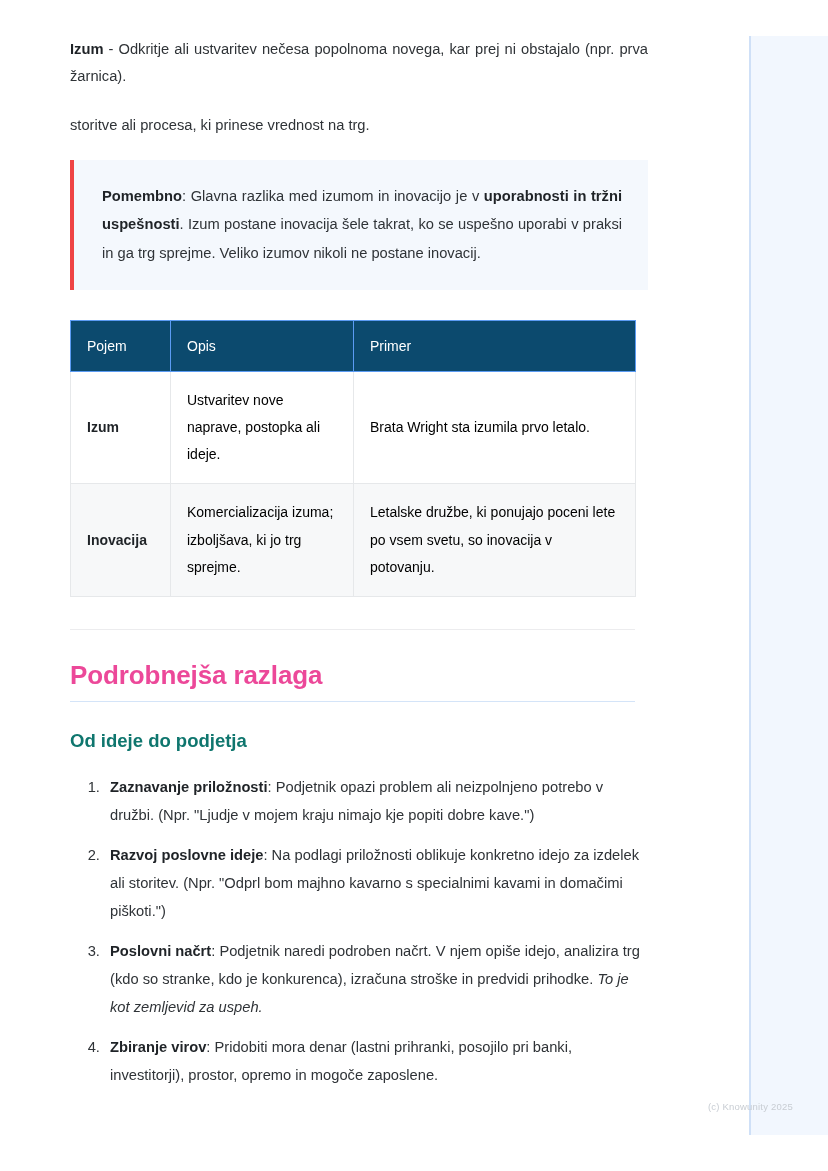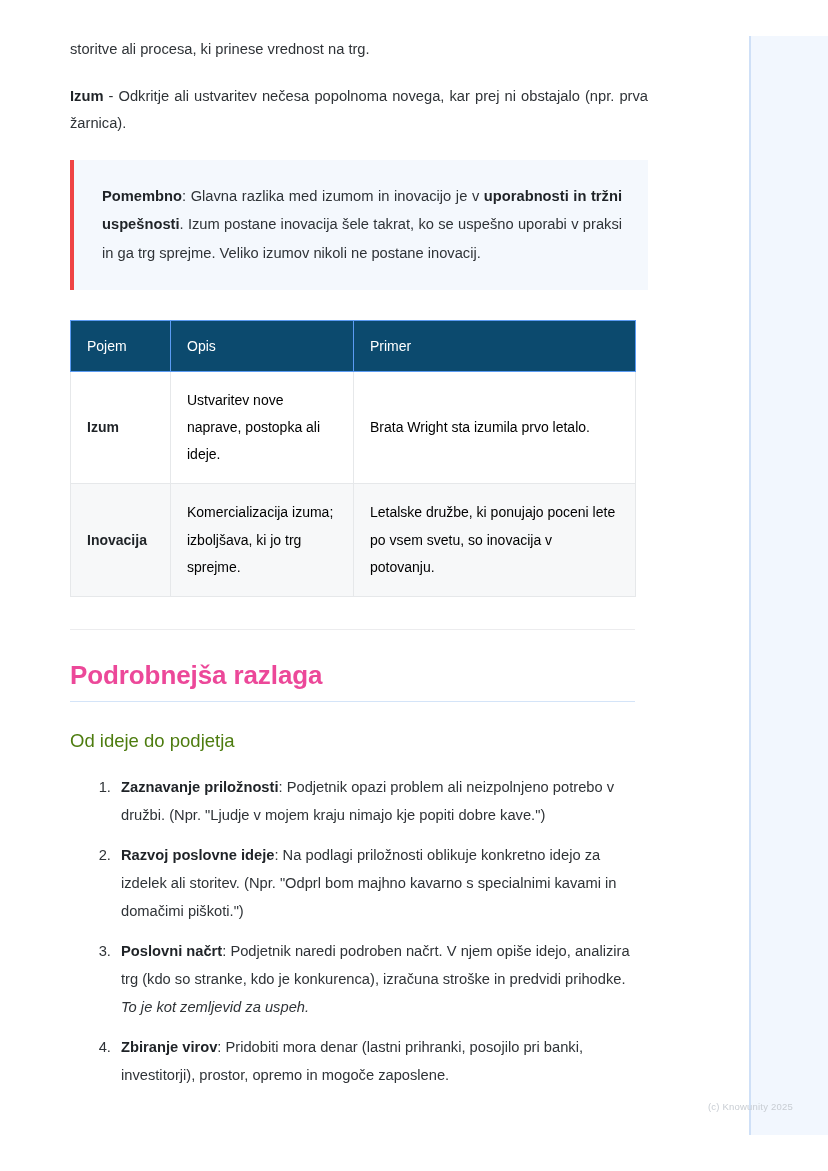--- a/index.html
+++ b/index.html
@@ -111,28 +111,28 @@
     margin: 0 0 10px 0;
     letter-spacing: -0.1px;
   }
   .h2-underline {
     border-top: 1px solid #d4e4f8;
     width: 565px;
     margin: 0 0 28px 0;
   }
   h3.sub-title {
     font-size: 18.5px;
-    font-weight: normal;
-    color: #4d7c0f;
+    font-weight: bold;
+    color: #0f766e;
     margin: 0 0 22px 0;
   }
 
   
   ol.steps {
-    margin: 15px;
+    margin: 4px;
     padding-left: 30px;
     list-style-position: outside;
   }
   ol.steps li {
     font-size: 14.7px;
     line-height: 1.9;
     color: #2f3337;
     margin-bottom: 12px;
     padding-left: 6px;
     text-align: left;
@@ -150,25 +150,25 @@
     letter-spacing: 0.2px;
   }
 </style>
 </head>
 <body>
 
 <div class="edge-strip"></div>
 
 <div class="page">
 
-  <p class="body-text tight">storitve ali procesa, ki prinese vrednost na trg.</p>
-
   <p class="body-text">
     <b>Izum</b><span> - Odkritje ali ustvaritev nečesa popolnoma novega, kar prej ni obstajalo (npr. prva žarnica).</span>
   </p>
+
+  <p class="body-text tight">storitve ali procesa, ki prinese vrednost na trg.</p>
 
   <div class="callout">
     <p>
       <b>Pomembno</b><span>: Glavna razlika med izumom in inovacijo je v </span><b>uporabnosti in tržni uspešnosti</b><span>. Izum postane inovacija šele takrat, ko se uspešno uporabi v praksi in ga trg sprejme. Veliko izumov nikoli ne postane inovacij.</span>
     </p>
   </div>
 
   <table class="info-table">
     <colgroup>
         <col class="c1">

